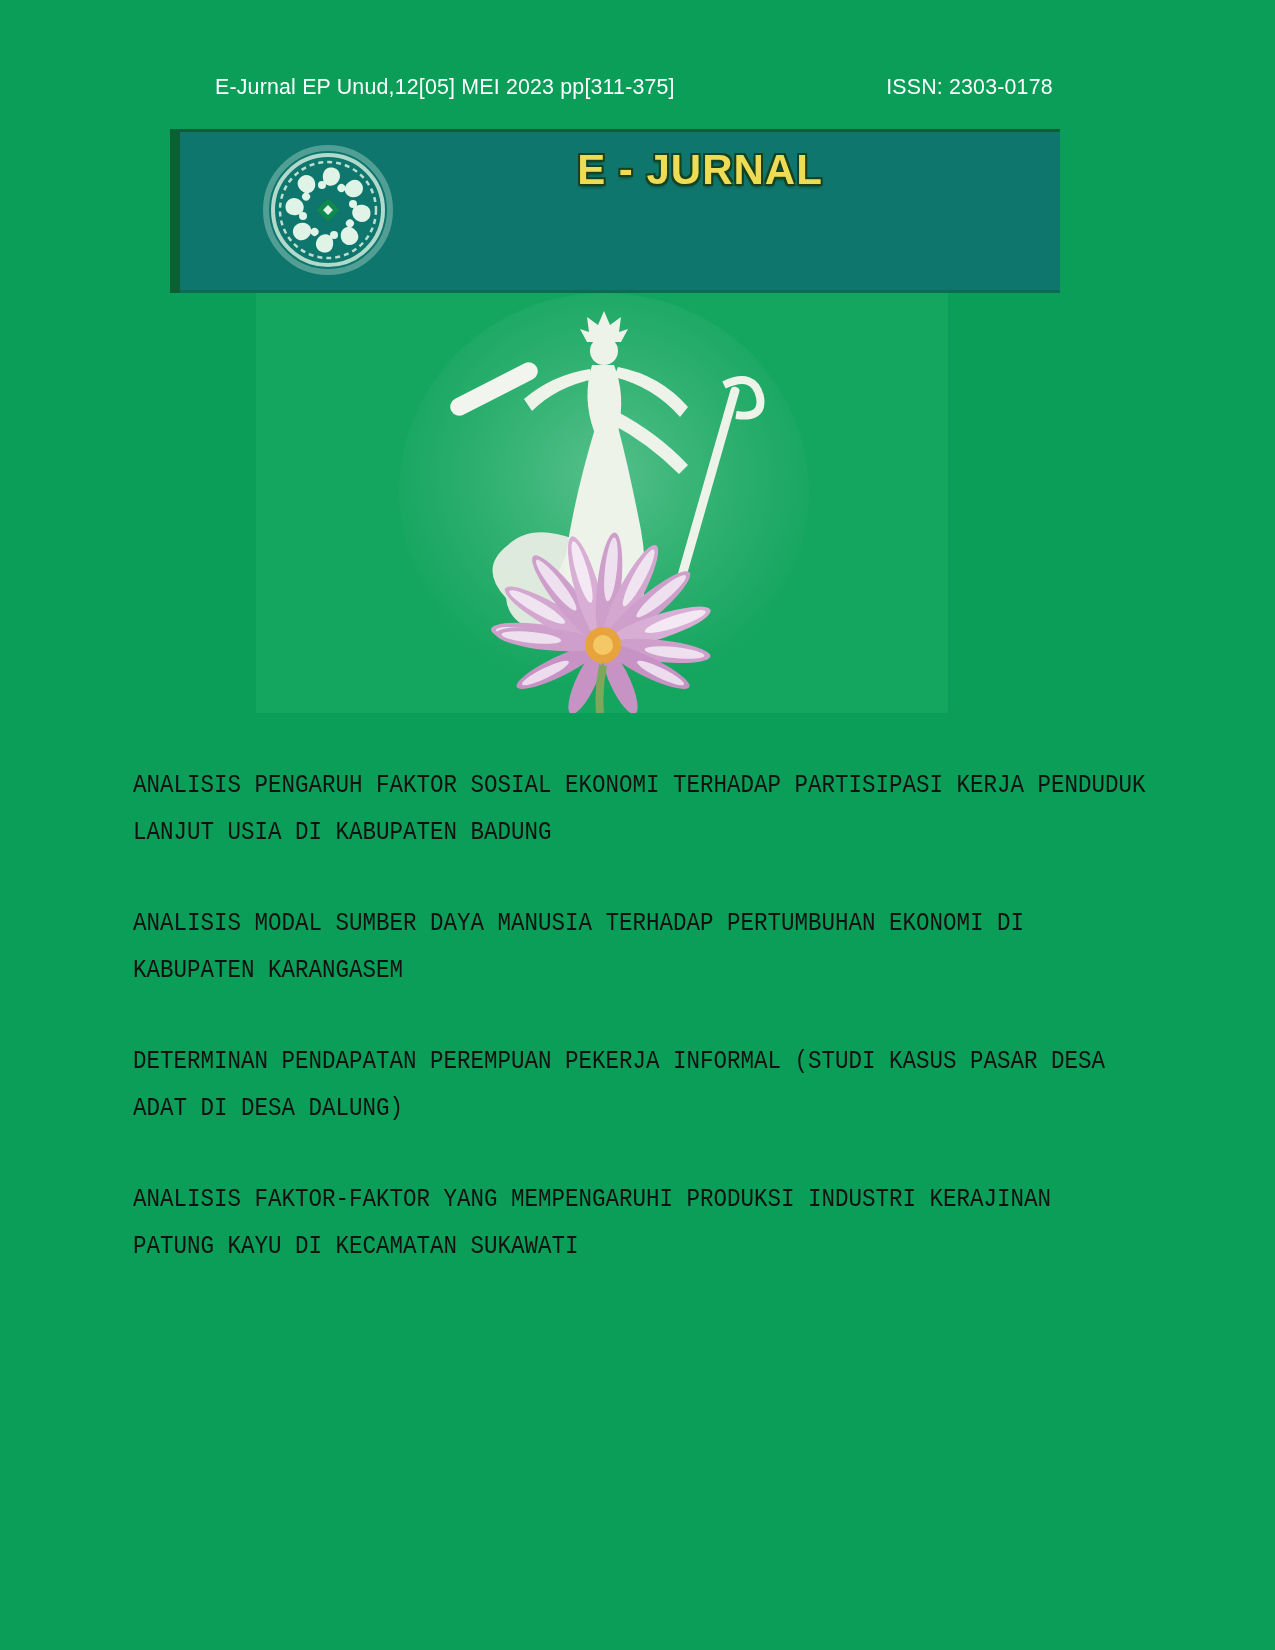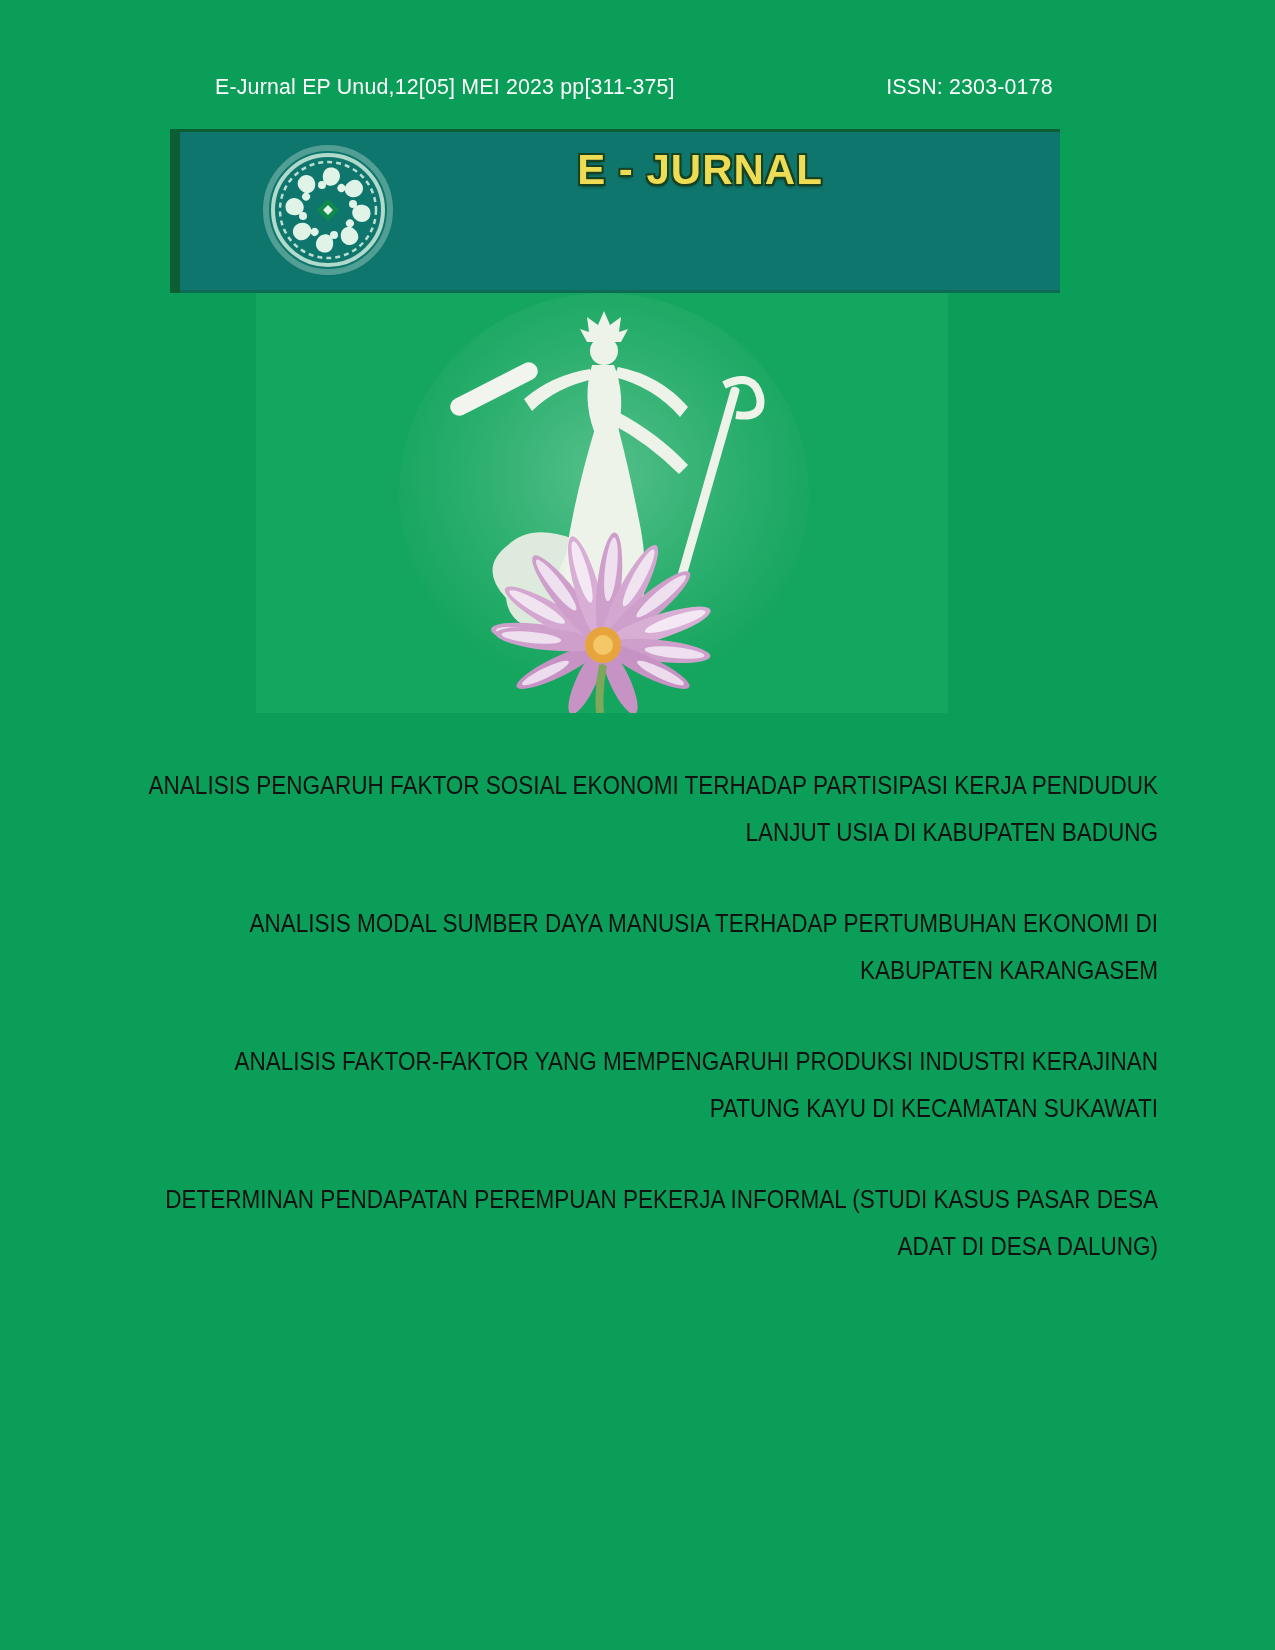--- a/index.html
+++ b/index.html
@@ -45,21 +45,21 @@
   
   .cover-image{
     position:absolute;left:256px;top:293px;width:692px;height:420px;
     background:#14a55e;
   }
   .cover-image svg{display:block;}
 
   
   .titles{
     position:absolute;left:76px;right:60px;top:762px;
-    text-align:right;color:#121212;
+    text-align:left;color:#121212;font-family:Liberation Mono, monospace;
   }
   .article{margin:0 0 44px 0;}
   .article .line{
     display:block;height:47px;line-height:47px;
     font-size:25px;
     transform:scaleX(0.9);
     transform-origin:50% 50%;
     white-space:nowrap;
   }
 </style>
@@ -218,22 +218,22 @@
   <div class="titles">
     <div class="article">
       <span class="line">ANALISIS PENGARUH FAKTOR SOSIAL EKONOMI TERHADAP PARTISIPASI KERJA PENDUDUK</span>
       <span class="line">LANJUT USIA DI KABUPATEN BADUNG</span>
     </div>
     <div class="article">
       <span class="line">ANALISIS MODAL SUMBER DAYA MANUSIA TERHADAP PERTUMBUHAN EKONOMI DI</span>
       <span class="line">KABUPATEN KARANGASEM</span>
     </div>
     <div class="article">
+      <span class="line">DETERMINAN PENDAPATAN PEREMPUAN PEKERJA INFORMAL (STUDI KASUS PASAR DESA</span>
+      <span class="line">ADAT DI DESA DALUNG)</span>
+    </div>
+    <div class="article">
       <span class="line">ANALISIS FAKTOR-FAKTOR YANG MEMPENGARUHI PRODUKSI INDUSTRI KERAJINAN</span>
       <span class="line">PATUNG KAYU DI KECAMATAN SUKAWATI</span>
     </div>
-    <div class="article">
-      <span class="line">DETERMINAN PENDAPATAN PEREMPUAN PEKERJA INFORMAL (STUDI KASUS PASAR DESA</span>
-      <span class="line">ADAT DI DESA DALUNG)</span>
-    </div>
   </div>
 
 </div>
 
 </body></html>

